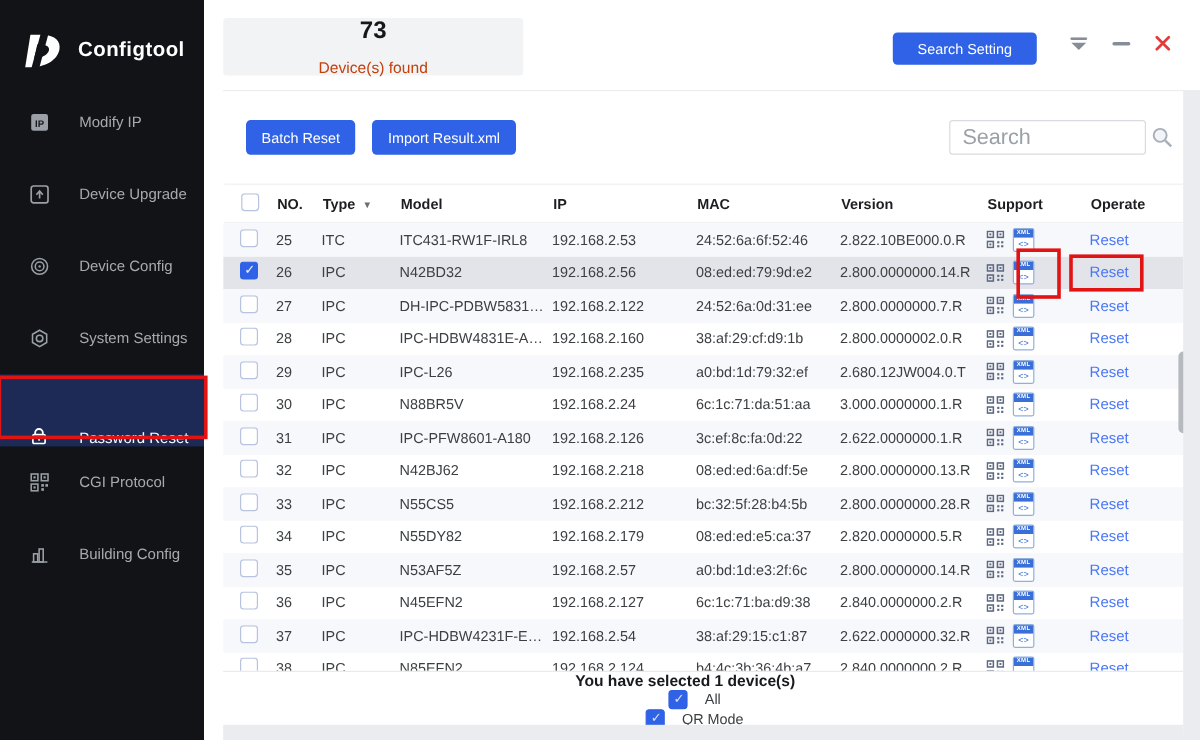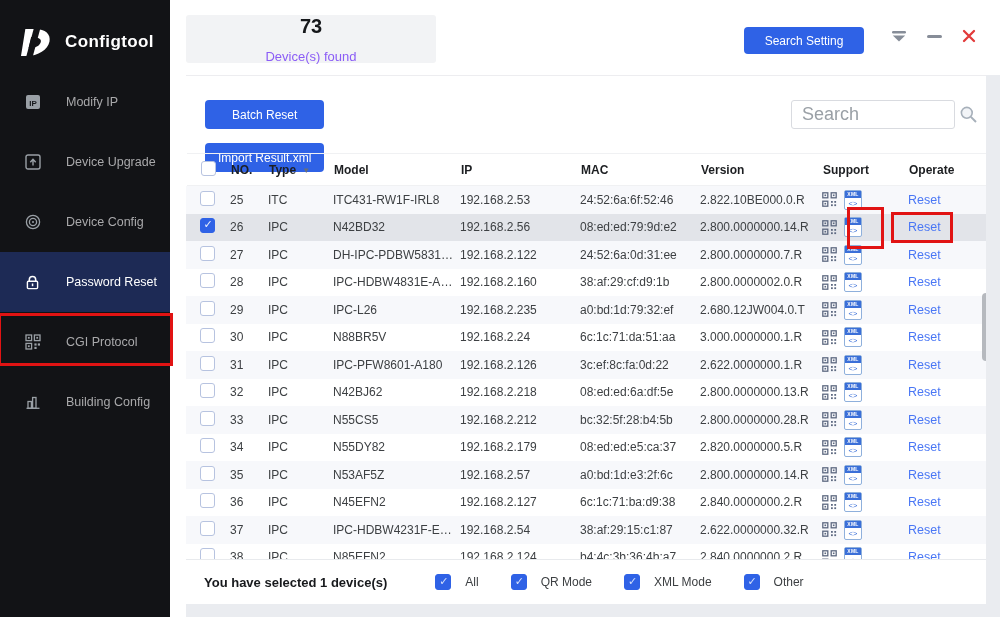--- a/index.html
+++ b/index.html
@@ -8,42 +8,42 @@
     position:relative; width:1000px; height:617px; overflow:hidden;
     background:#fff; font-family:"Liberation Sans", sans-serif; color:#333;
   }
   
   .sidebar { position:absolute; left:0; top:0; width:170px; height:617px; background:#121316; z-index:2; }
   .logo-row { display:flex; align-items:center; gap:13px; padding:22px 0 0 18px; height:62px; }
   .logo-text { color:#fff; font-size:17px; font-weight:bold; letter-spacing:.4px; }
   .menu { margin-top:10px; }
   .menu-item { height:60px; display:flex; align-items:center; gap:25px; padding-left:24px;
     color:#a9a9ab; font-size:12.5px; cursor:pointer; }
-  .menu-item.active { background:var(--sidebar_active,#1d2a55); color:#fff; }
+  .menu-item.active { background:var(--sidebar_active,#1d2a55); color:#fff;align-items:flex-end; }
   .menu-item .micon { width:17px; height:17px; flex:0 0 17px; display:flex; align-items:center; justify-content:center; }
   
   .main { position:absolute; left:170px; top:0; right:0; bottom:0; background:#fff; }
   .count-box { position:absolute; left:16px; top:15px; width:250px; height:48px; background:#f2f3f5;
     border-radius:3px; display:flex; align-items:center; padding:0 18px; gap:11px;flex-direction:column; }
   .count-num { font-size:20px; font-weight:bold; color:#15171a; }
-  .count-label { font-size:13px; color:#8b5cf6; }
+  .count-label { font-size:13px; color:#c2410c; }
   .refresh-btn { margin-left:auto; cursor:pointer; display:flex; }
   .search-setting-btn { position:absolute; top:27px; right:136px; width:120px; height:27px;
     background:var(--accent,#2f62e6); color:#fff; font-size:12px; border:none; border-radius:4px; cursor:pointer;
     font-family:"Liberation Sans",sans-serif;text-align:center; }
   .win-controls { position:absolute; top:26px; right:24px; display:flex; align-items:center; gap:20px; height:20px; }
   .minus-bar { width:15px; height:3px; border-radius:1.5px; background:#878d98; }
   
   .content { position:absolute; left:16px; right:14px; top:75px; bottom:13px; background:#fff;
     border-top:1px solid #ededf0; }
   .right-strip { position:absolute; top:75px; right:0; width:14px; bottom:0; background:#eaecf0; }
   .bottom-strip { position:absolute; left:16px; right:14px; bottom:0; height:13px; background:#eaecf0; }
   .toolbar-btn { height:29px; padding:0 13px; background:var(--accent,#2f62e6); color:#fff; font-size:12px;
     border:none; border-radius:4px; cursor:pointer; font-family:"Liberation Sans",sans-serif; }
-  .btn-row { position:absolute; left:19px; top:24px; display:flex; gap:14px;flex-direction:column; }
+  .btn-row { position:absolute; left:19px; top:24px; display:flex; gap:14px; }
   .search-input { position:absolute; top:24px; right:31px; width:164px; height:29px; border:1px solid #d9dbe0;
     border-radius:3px; padding:0 10px; font-size:18px; color:#333; outline:none; font-family:"Liberation Sans",sans-serif; }
   .search-input::placeholder { color:#9aa0a6; }
   .search-glass { position:absolute; top:29px; right:8px; cursor:pointer; display:flex; }
   
   .thead, .trow { display:grid; grid-template-columns:44px 38px 65px 127px 120px 120px 122px 86px 1fr; align-items:center; }
   .thead { position:absolute; left:1px; right:0; top:77px; height:33px; border-top:1px solid #f0f1f3;
     border-bottom:1px solid #f0f1f3; font-size:12px; font-weight:bold; color:#1c1e21; }
   .tbody { position:absolute; left:0; right:0; top:110px; height:375px; overflow:hidden; }
   .trow { height:27.5px; font-size:12px; color:#3d4043; }
@@ -60,21 +60,21 @@
   .xml-icon { width:18px; height:20px; background:#fff; border:1px solid #8fb0dc; border-radius:2px;
     position:relative; display:inline-block; }
   .xml-icon .band { position:absolute; top:0; left:0; right:0; height:7px; background:#3a6fd8; color:#fff;
     font-size:5px; line-height:7px; text-align:center; font-weight:bold; letter-spacing:.3px; overflow:hidden; }
   .xml-icon .code { position:absolute; bottom:0; left:0; right:0; text-align:center; font-size:7.5px;
     color:#3a6fd8; line-height:11px; }
   .reset-link { color:var(--link,#4a77f5); cursor:pointer; text-decoration:none; font-size:12.5px; }
   .scroll-thumb { position:absolute; right:-4px; top:217px; width:8px; height:68px; border-radius:4px; background:#b6b9be; }
   
   .footer-bar { position:absolute; left:0; right:0; bottom:0; height:45px; border-top:1px solid #e8eaed;
-    background:#fff; display:flex; align-items:center; padding-left:18px; }
+    background:#fff; display:flex; align-items:center; padding-left:18px;flex-direction:column; }
   .footer-summary { font-size:13px; font-weight:bold; color:#17191c; margin-right:48px; }
   .fcb-item { display:flex; align-items:center; gap:14px; margin-right:32px; font-size:12px; color:#3d4043; }
   .fcb { width:16px; height:16px; border-radius:3px; background:#fff; border:1px solid #b7c3e0; position:relative; cursor:pointer; }
   .fcb.checked { background:var(--accent,#2f62e6); border-color:var(--accent,#2f62e6); }
   .fcb.checked::after { content:"✓"; position:absolute; left:3px; top:0px; color:rgba(255,255,255,.8); font-size:11px; }
   
   .annotation { position:absolute; border:3px solid var(--annotation,#e11313); z-index:9; pointer-events:none; }
   .anno-sidebar { left:-2px; top:313px; width:175px; height:53px; }
   .anno-xml { left:847px; top:207px; width:37px; height:42px; }
   .anno-reset { left:891px; top:212px; width:62px; height:31px; }
@@ -115,20 +115,29 @@
       <div class="menu-item">
         <span class="micon">
           <svg width="16" height="16" viewBox="0 0 16 16" fill="none" stroke="#9aa0a6" stroke-width="1.3">
               <circle cx="8" cy="8" r="6.6"></circle>
               <circle cx="8" cy="8" r="3.6"></circle>
               <circle cx="8" cy="8" r="1" fill="#9aa0a6" stroke="none"></circle>
             </svg>
         </span>
         <span>Device Config</span>
       </div>
+      <div class="menu-item">
+        <span class="micon">
+          <svg width="16" height="16" viewBox="0 0 16 16" fill="none" stroke="#9aa0a6" stroke-width="1.3">
+              <polygon points="8,1.2 13.9,4.6 13.9,11.4 8,14.8 2.1,11.4 2.1,4.6"></polygon>
+              <circle cx="8" cy="8" r="2.7"></circle>
+            </svg>
+        </span>
+        <span>System Settings</span>
+      </div>
       <div class="menu-item active">
         <span class="micon">
           <svg width="15" height="15" viewBox="0 0 15 15" fill="none">
               <path d="M4.3 6.2 V4.7 a3.2 3.2 0 0 1 6.4 0 V6.2" stroke="#fff" stroke-width="1.5"></path>
               <rect x="2.4" y="6.2" width="10.2" height="7.4" rx="1" stroke="#fff" stroke-width="1.4"></rect>
               <rect x="6.8" y="8.5" width="1.5" height="2.7" fill="#fff"></rect>
             </svg>
         </span>
         <span>Password Reset</span>
       </div>

